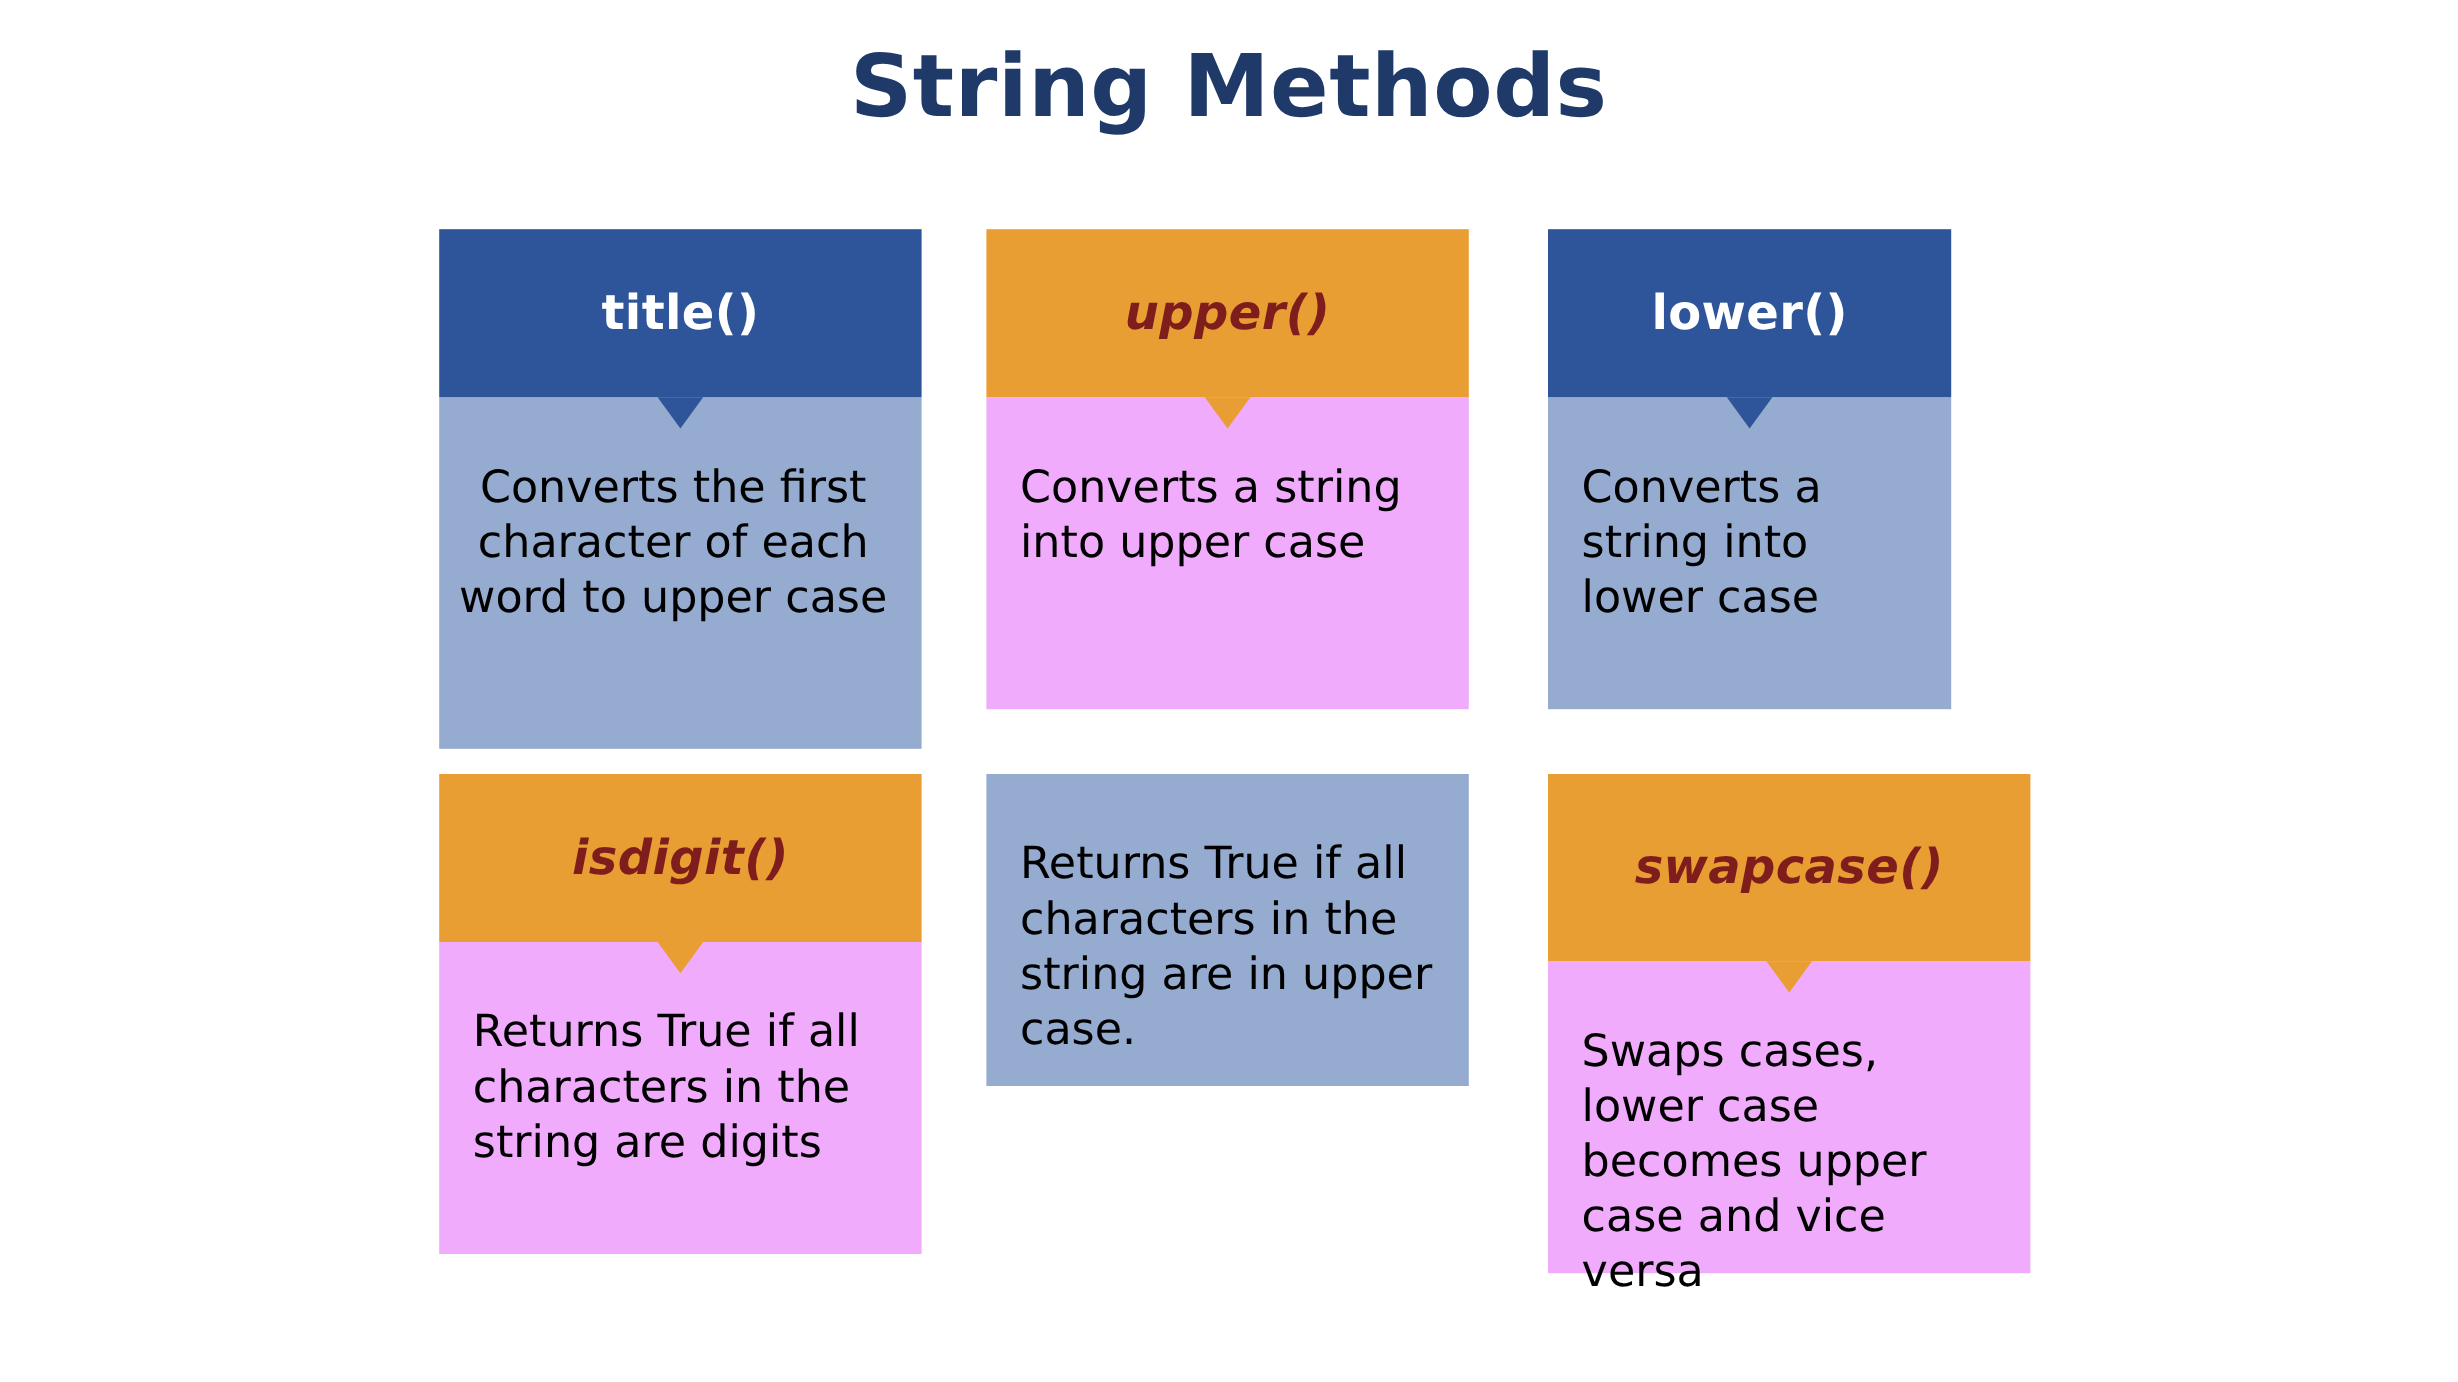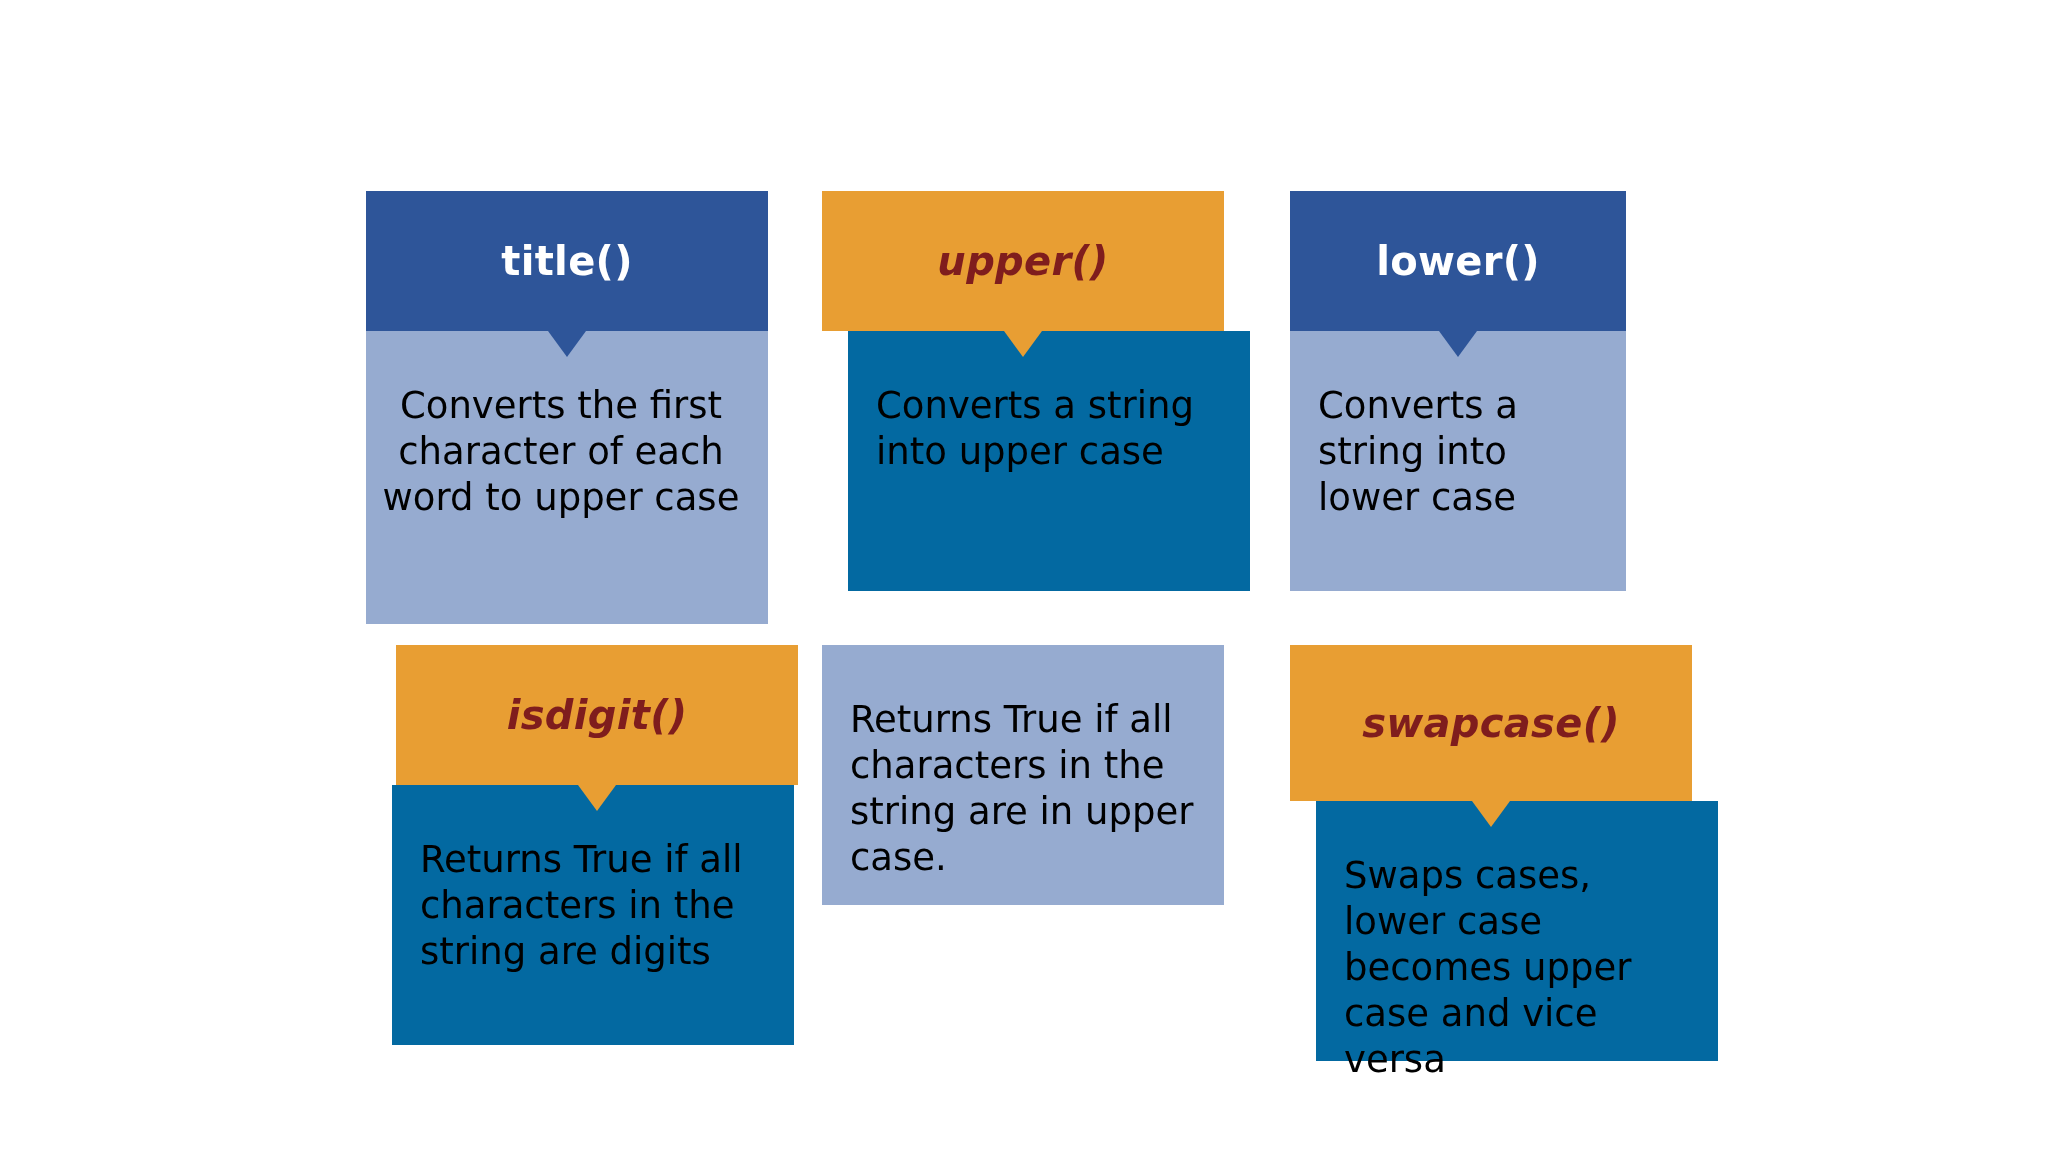--- a/index.html
+++ b/index.html
@@ -106,27 +106,28 @@
   }
 
   
   .theme-blue .card-header { background: #2E5599; color: #ffffff; justify-content: center; }
   .theme-blue .card-notch  { color: #2E5599; }
   .theme-blue .card-body   { background: #96ABD0; }
 
   
   .theme-orange .card-header { background: #E89E33; color: #7f1d1d; font-style: italic; }
   .theme-orange .card-notch  { color: #E89E33; }
-  .theme-orange .card-body   { background: #0369a1; margin-left: 26px; }
+  .theme-orange .card-body   { background: #f0abfc; }
 </style>
 </head>
 <body>
 
 <div class="page">
 
+  <div class="page-title">String Methods</div>
 
   <div class="grid">
 
     <div class="card theme-blue" style="left:366px; top:191px; width:402px;">
       <div class="card-header" style="height:140px;">
         <span>title()</span>
         <span class="card-notch"></span>
       </div>
       <div class="card-body align-center" style="height:293px;">Converts the first character of each word to upper case</div>
     </div>
@@ -141,21 +142,21 @@
 
     <div class="card theme-blue" style="left:1290px; top:191px; width:336px;">
       <div class="card-header" style="height:140px;">
         <span>lower()</span>
         <span class="card-notch"></span>
       </div>
       <div class="card-body align-left" style="height:260px;">Converts a string into lower case</div>
     </div>
 
     <div class="card theme-orange" style="left:366px; top:645px; width:402px;">
-      <div class="card-header" style="height:140px;margin-left:30px;">
+      <div class="card-header" style="height:140px;">
         <span>isdigit()</span>
         <span class="card-notch"></span>
       </div>
       <div class="card-body align-left" style="height:260px;">Returns True if all characters in the string are digits</div>
     </div>
 
     <div class="card theme-blue" style="left:822px; top:645px; width:402px;">
       <div class="card-body align-left" style="height:260px;">Returns True if all characters in the string are in upper case.</div>
     </div>
 

